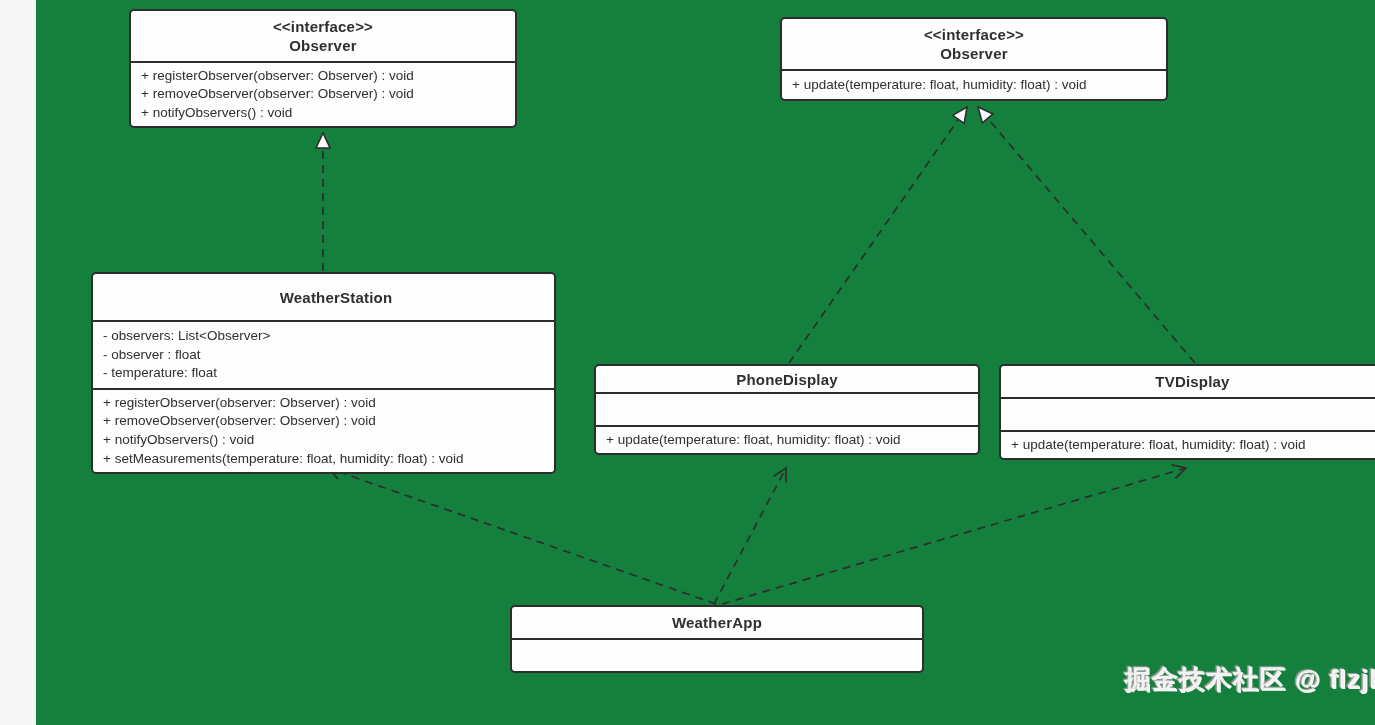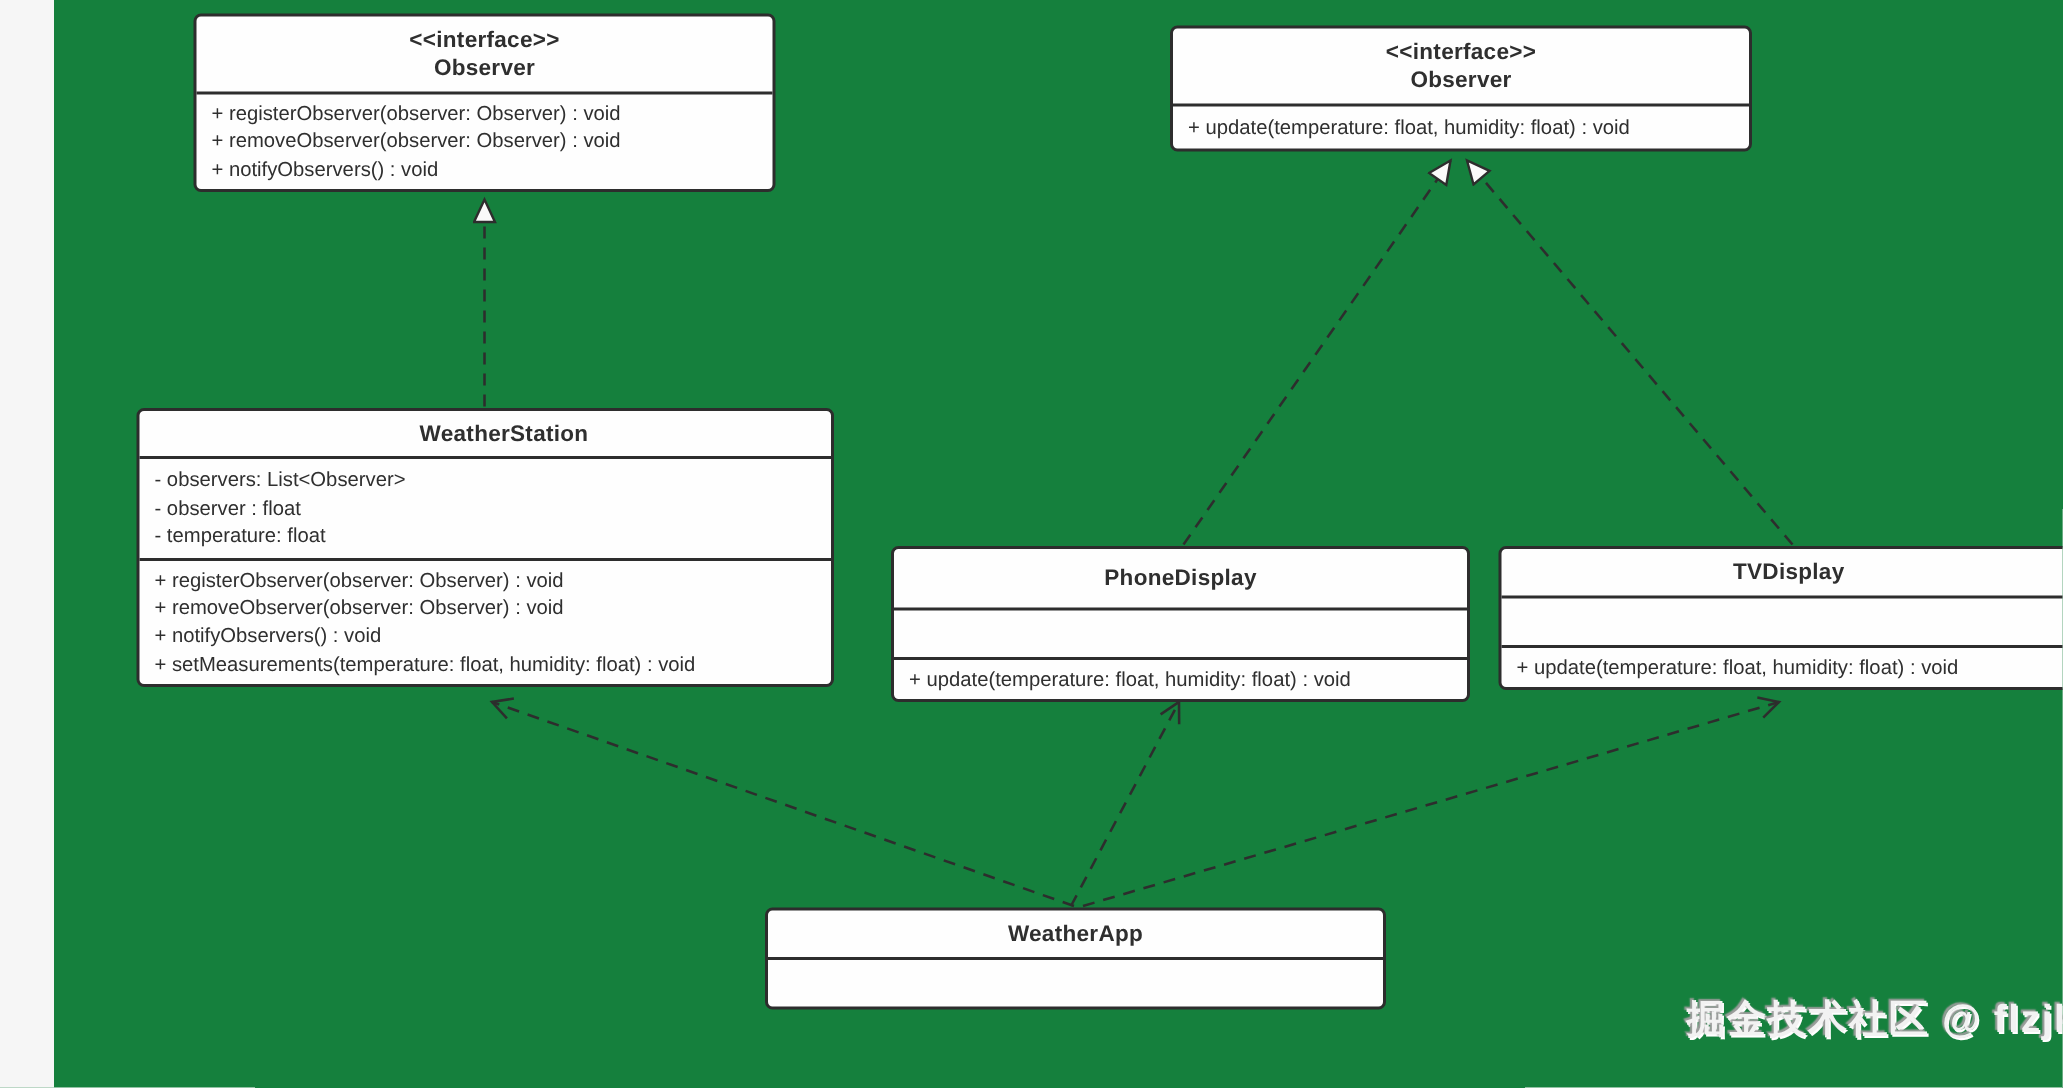--- a/index.html
+++ b/index.html
@@ -61,26 +61,26 @@
   
   #box-subject        { left: 93px;  top: 9px;   width: 388px; }
   #box-subject .uml-title            { height: 50px; }
   #box-subject .methods              { height: 65px; }
 
   #box-observer       { left: 744px; top: 17px;  width: 388px; }
   #box-observer .uml-title           { height: 50px; }
   #box-observer .methods             { height: 30px; }
 
   #box-weatherstation { left: 55px;  top: 272px; width: 465px; }
-  #box-weatherstation .uml-title     { height: 30px; padding-left: 25px; }
+  #box-weatherstation .uml-title     { height: 46px; padding-left: 25px; }
   #box-weatherstation .attrs         { height: 68px; }
   #box-weatherstation .methods       { height: 84px; }
 
   #box-phonedisplay   { left: 558px; top: 364px; width: 386px; }
-  #box-phonedisplay .uml-title       { height: 39px; text-align: center; }
+  #box-phonedisplay .uml-title       { height: 26px; text-align: center; }
   #box-phonedisplay .attrs           { height: 33px; }
   #box-phonedisplay .methods         { height: 28px; }
 
   #box-tvdisplay      { left: 963px; top: 364px; width: 387px; }
   #box-tvdisplay .uml-title          { height: 31px; }
   #box-tvdisplay .attrs              { height: 33px; }
   #box-tvdisplay .methods            { height: 28px; }
 
   #box-weatherapp     { left: 474px; top: 605px; width: 414px; }
   #box-weatherapp .uml-title         { height: 31px; border-radius: 13px; }

